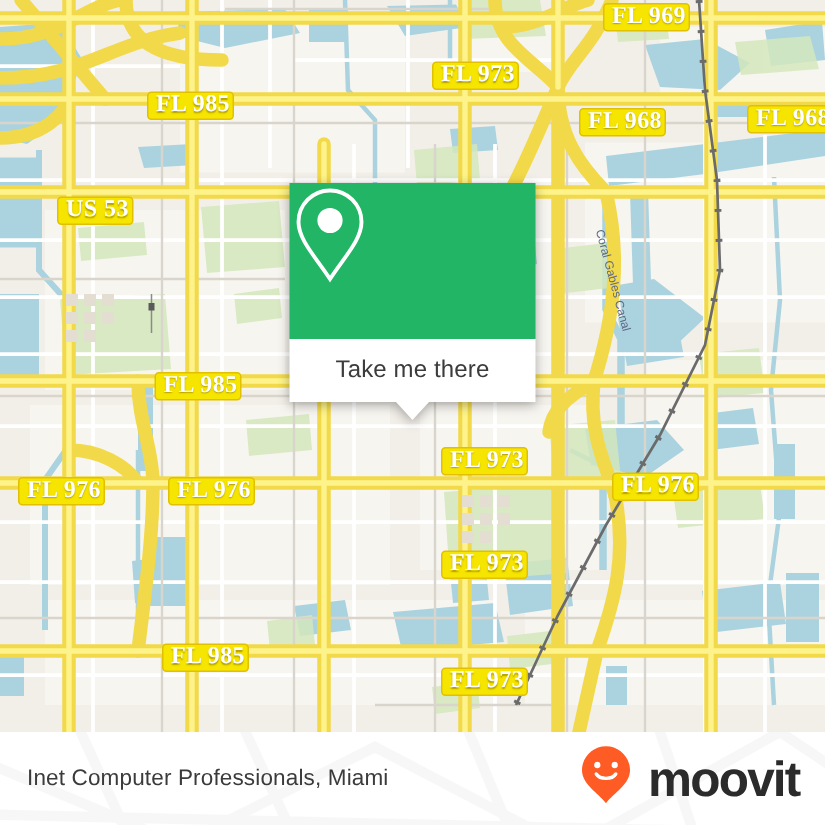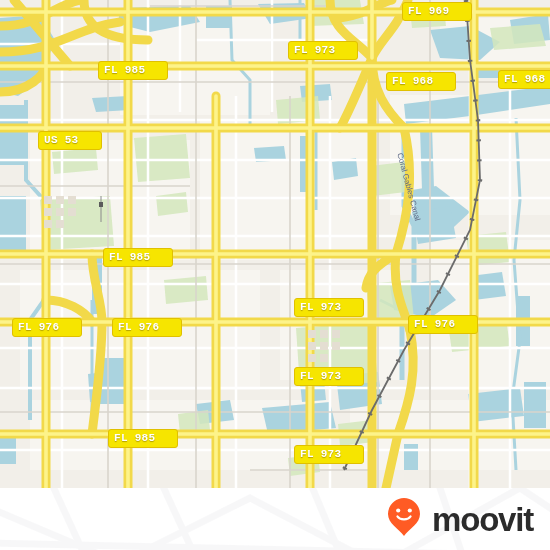--- a/index.html
+++ b/index.html
@@ -17,28 +17,28 @@
   }
   .map svg{position:absolute;left:0;top:0;}
 
   
   .shield{
     position:absolute;
     background:#f6e500;
     border:1px solid #e0c000;
     border-radius:3px;
     color:#ffffff;
-    font-size:11px;
+    font-size:16px;
     font-weight:bold;
     letter-spacing:.3px;
     line-height:14px;
-    padding:1px 22px 2px 5px;
+    padding:1px 2px 2px 5px;
     text-shadow:0 1px 1px rgba(120,100,0,.55);
     white-space:nowrap;
-    font-family:Liberation Mono, monospace;
+    font-family:Liberation Serif, serif;
   }
   .waterlabel{
     position:absolute;
     font-size:8px;
     color:#5f6a86;
     white-space:nowrap;
     transform-origin:0 0;
     font-family:"Liberation Sans", sans-serif;
   }
 
@@ -325,35 +325,50 @@
       <span class="shield" style="left:103px;top:248px;">FL 985</span>
       <span class="shield" style="left:294px;top:298px;">FL 973</span>
       <span class="shield" style="left:12px;top:318px;">FL 976</span>
       <span class="shield" style="left:112px;top:318px;">FL 976</span>
       <span class="shield" style="left:408px;top:315px;">FL 976</span>
       <span class="shield" style="left:294px;top:367px;">FL 973</span>
       <span class="shield" style="left:108px;top:429px;">FL 985</span>
       <span class="shield" style="left:294px;top:445px;">FL 973</span>
     </div>
 
+    <div class="card">
+      <div class="card-top">
+        <span>
+          <svg width="54" height="70" viewBox="0 0 54 70">
+            <path d="M27 5 C15.4 5 6 14.4 6 26 C6 38 18 50 27 64 C36 50 48 38 48 26 C48 14.4 38.6 5 27 5 Z" fill="none" stroke="#ffffff" stroke-width="2.6"></path>
+            <circle cx="27" cy="25" r="8.4" fill="#ffffff"></circle>
+          </svg>
+        </span>
+      </div>
+      <div class="card-bottom">
+        <span class="card-label">Take me there</span>
+      </div>
+      <div class="card-arrow"></div>
+    </div>
 
   </div>
 
   <div class="footer">
     <svg class="footer-watermark" width="550" height="100" viewBox="0 0 550 100">
       <g stroke="#f1f1f3" stroke-width="7" fill="none">
         <path d="M-10 40 L120 95 L250 30 L380 98 L520 20 L580 60"></path>
         <path d="M40 -10 L95 110"></path>
         <path d="M150 -10 L205 110"></path>
         <path d="M300 -10 L350 110"></path>
         <path d="M430 -10 L470 110"></path>
         <path d="M-10 75 L560 88"></path>
       </g>
     </svg>
 
+    <div class="footer-title">Inet Computer Professionals, Miami</div>
 
     <div class="brand">
       <span>
         <svg width="34" height="40" viewBox="0 0 34 40">
           <path d="M17 1 C8.2 1 1 8.2 1 17 C1 26.4 11.6 31.8 17 39 C22.4 31.8 33 26.4 33 17 C33 8.2 25.8 1 17 1 Z" fill="#ff5b24"></path>
           <circle cx="11.2" cy="13.5" r="2.1" fill="#ffffff"></circle>
           <circle cx="22.8" cy="13.5" r="2.1" fill="#ffffff"></circle>
           <path d="M10.5 19.5 C13 23.4 21 23.4 23.5 19.5" fill="none" stroke="#ffffff" stroke-width="2.3" stroke-linecap="round"></path>
         </svg>
       </span>

